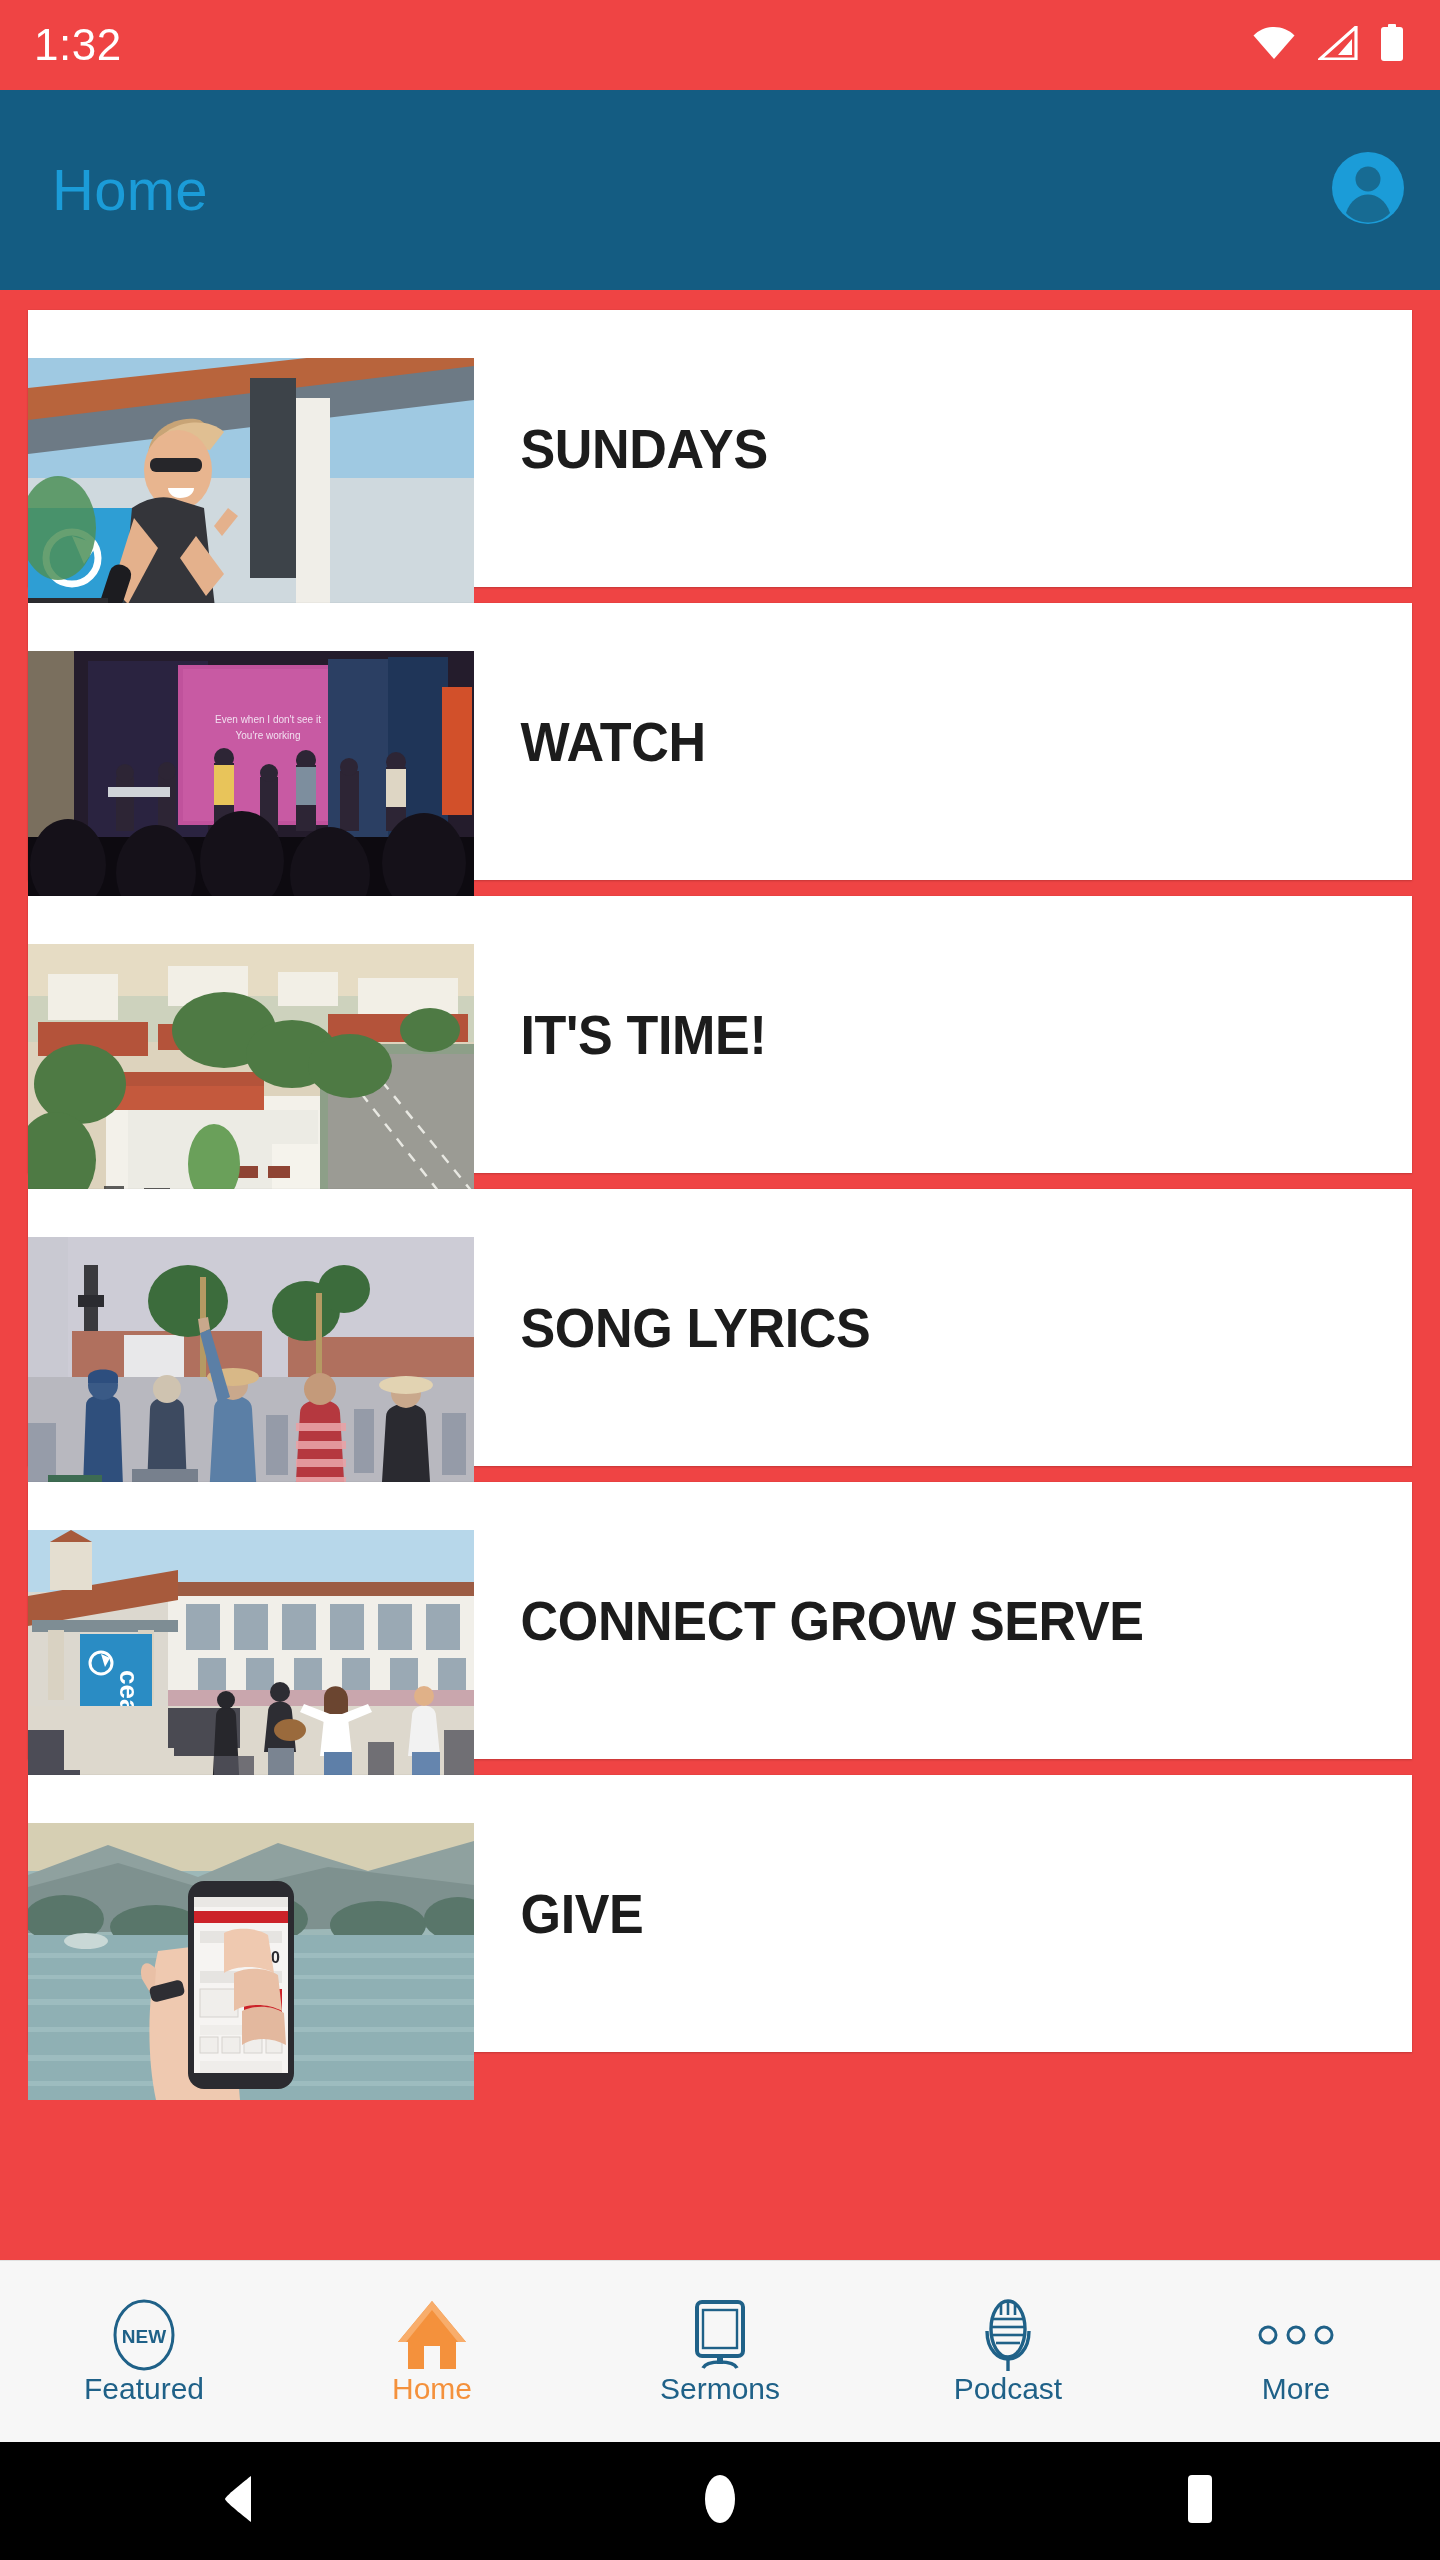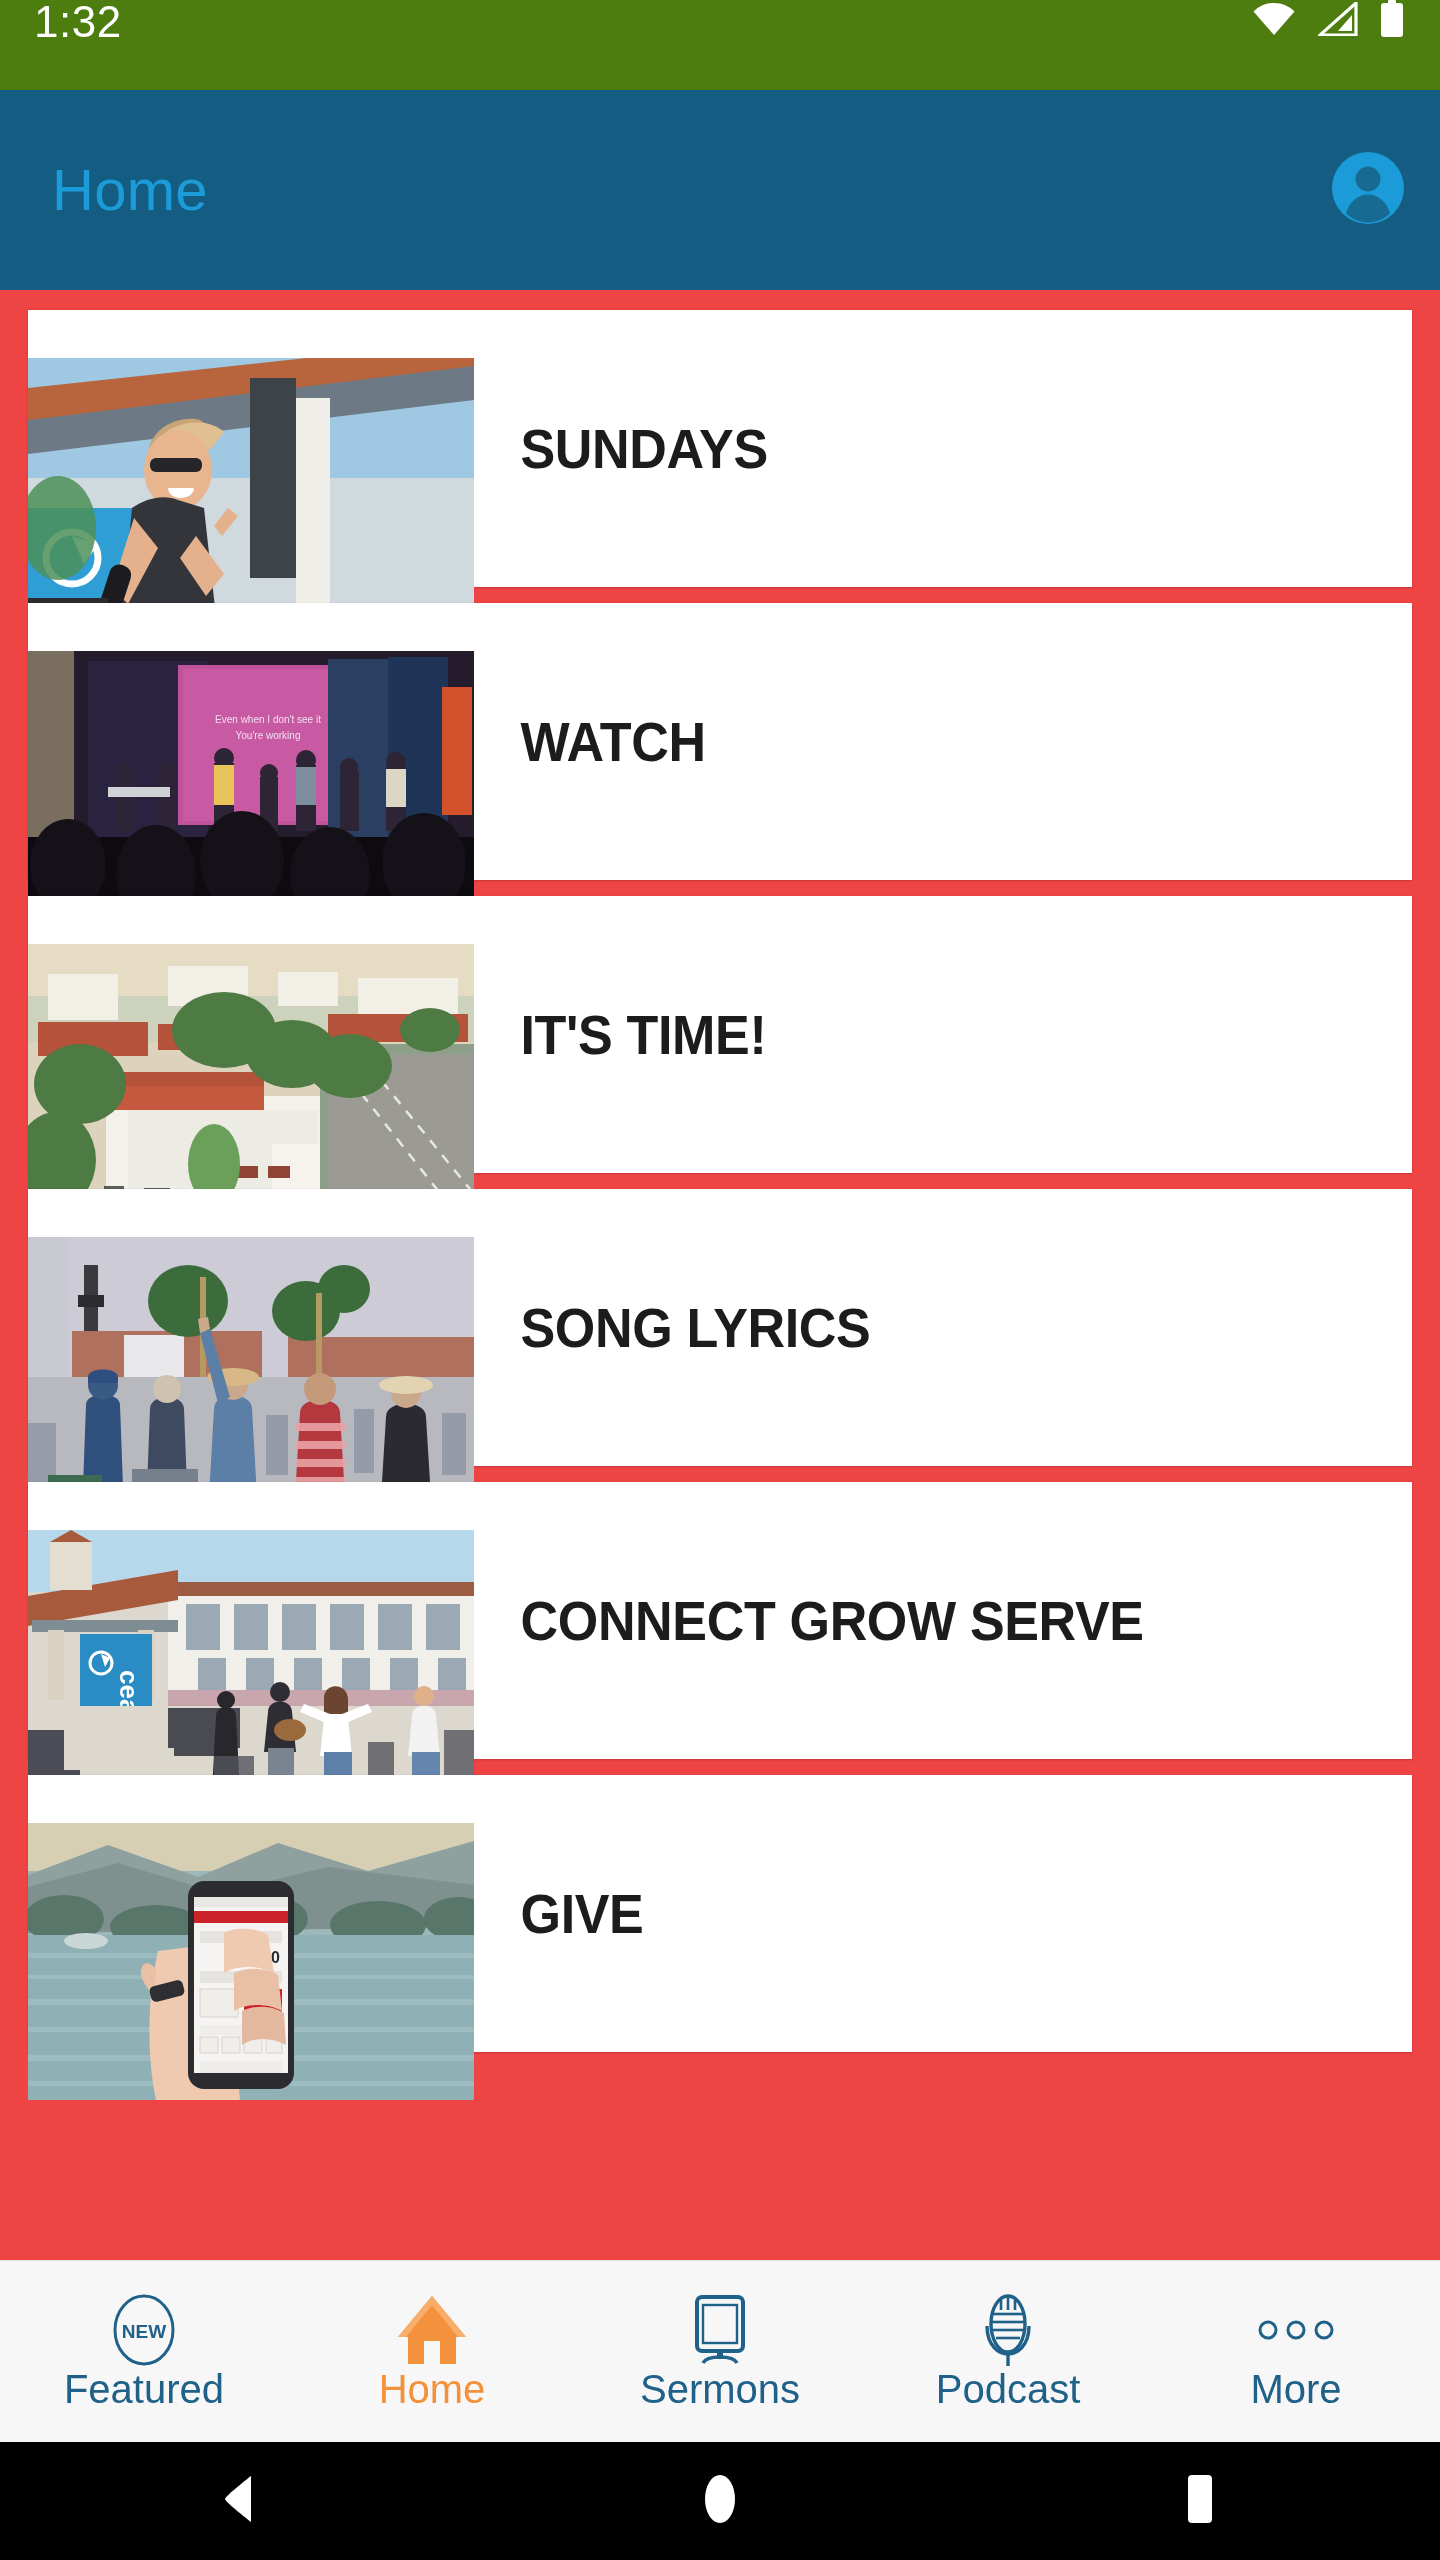--- a/index.html
+++ b/index.html
@@ -14,22 +14,22 @@
   #screen {
     position:relative;
     width:1440px; height:2560px;
     background:#f4f4f4;
     display:flex; flex-direction:column;
   }
 
   
   #status-bar {
     height:90px; flex:0 0 90px;
-    background:#4d7c0f;
-    display:flex; align-items:flex-start;
+    background:#ef4444;
+    display:flex; align-items:center;
     padding:0 36px 0 34px;
     color:#ffffff;
   }
   #status-time {
     font-size:44px; font-weight:400; letter-spacing:0.5px;
     line-height:1;
   }
   #status-icons {
     margin-left:auto;
     display:flex; align-items:center; gap:22px;
@@ -104,21 +104,21 @@
   }
   .nav-item {
     flex:1 1 0;
     height:100%;
     display:flex; flex-direction:column;
     align-items:center; justify-content:center;
     gap:3px;
   }
   .nav-icon { height:72px; display:flex; align-items:center; justify-content:center; }
   .nav-label {
-    font-size:40px;
+    font-size:30px;
     color:#1f6188;
     line-height:1;
   }
   .nav-item.active .nav-label { color:#f4913c; }
 
   
   #android-nav {
     flex:0 0 118px; height:118px;
     background:#000000;
     display:flex; align-items:center; justify-content:space-around;

